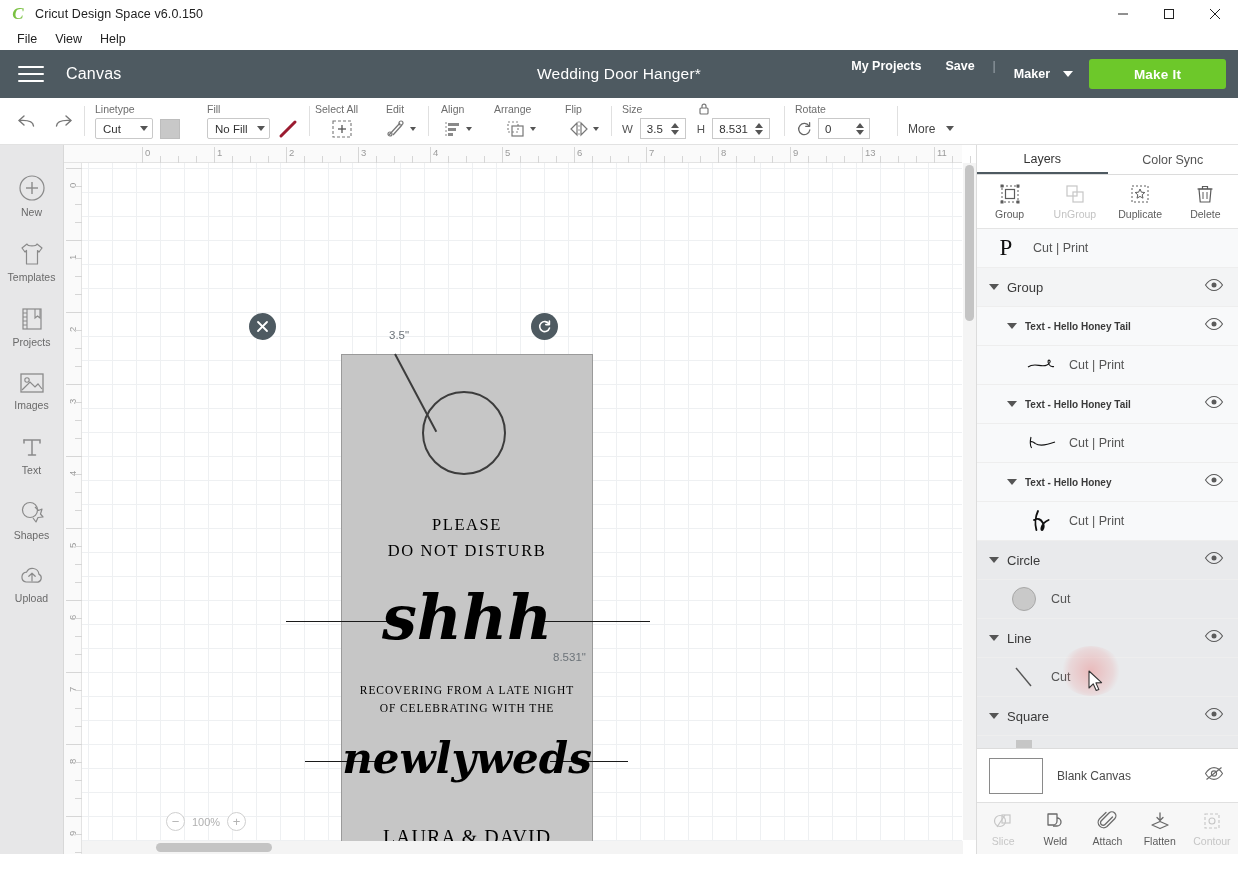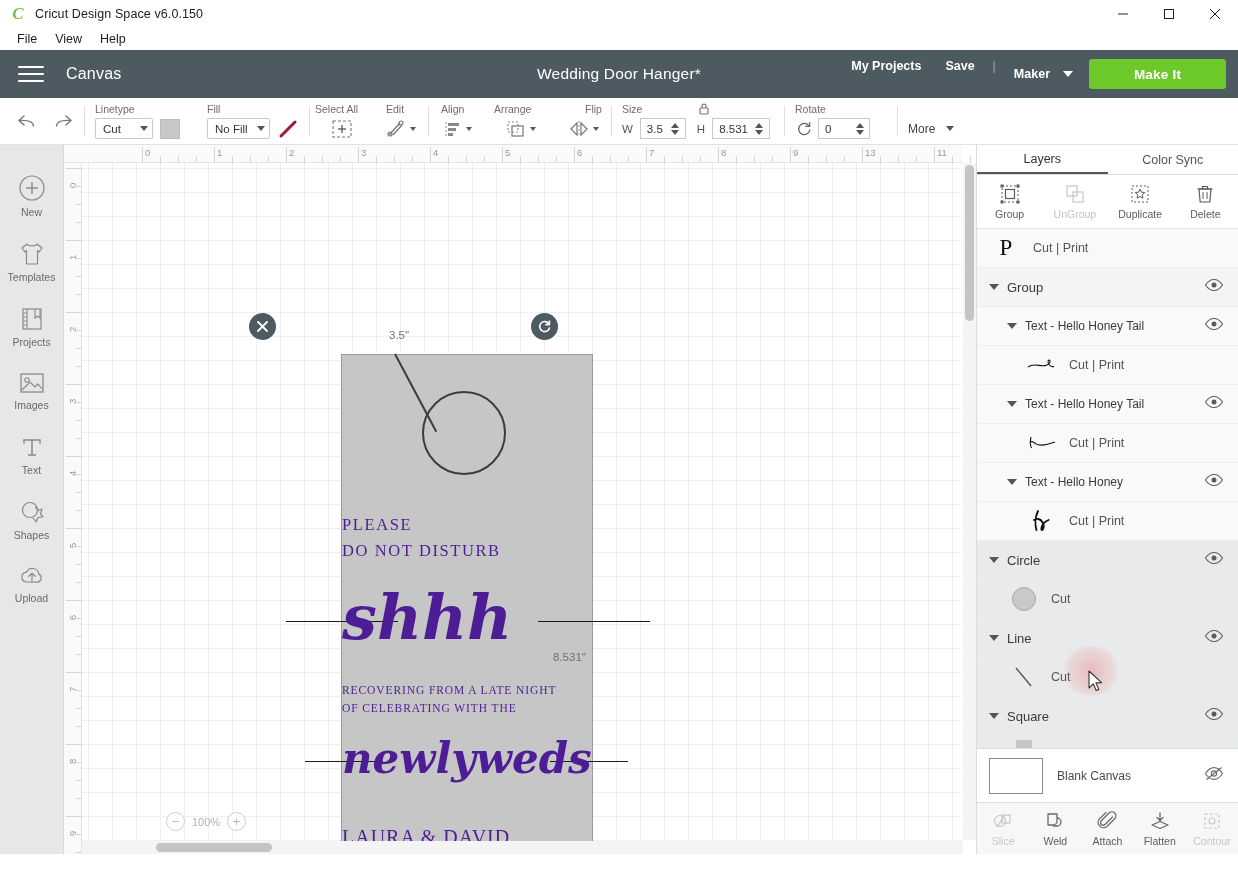--- a/index.html
+++ b/index.html
@@ -131,21 +131,21 @@
   
   .artboard {
     position: absolute; left: 277px; top: 209px; width: 252px; height: 608px;
     background: #c6c6c6; border: 1px solid #9a9a9a; z-index: 8;
   }
   .ab-circle {
     position: absolute; left: 80px; top: 36px; width: 84px; height: 84px;
     border: 2px solid #3c3c3c; border-radius: 50%;
   }
   .ab-line { position: absolute; left: 52px; top: -1px; width: 2px; height: 88px; background: #3c3c3c; transform: rotate(-28deg); transform-origin: top center; }
-  .ab-txt { position: absolute; width: 100%; text-align: left; color: #4c1d95; }
+  .ab-txt { position: absolute; width: 100%; text-align: center; color: #000000; }
   .serif-cap {
     font-family: "Liberation Serif", serif; letter-spacing: 1.6px;
   }
   .script {
     font-family: "DejaVu Serif", serif; font-style: italic; font-weight: bold;
   }
   .swash { position: absolute; height: 1px; background: #1a1a1a; }
 
   
   .handle {
@@ -175,21 +175,21 @@
   .rp-act { flex:1; display:flex;flex-direction:column;align-items:center;justify-content:center;gap:3px; cursor:pointer;}
   .rp-act .lbl { font-size: 10.5px; color: #5c5c5c; }
   .rp-act.disabled .lbl { color: #c3c3c3; }
   .layers { flex: 1; overflow: hidden; position: relative; }
   .lrow { display: flex; align-items: center; height: 39px; padding: 0 12px; border-bottom: 1px solid #eee; position: relative; cursor: pointer;}
   .lrow.grp { background: #f3f4f5; }
   .lrow.child { background: #f8f9fa; }
   .lrow.shade { background: #e9eaec; }
   .tri { width:0;height:0;border-left:5px solid transparent;border-right:5px solid transparent;border-top:6px solid #555; margin-right: 8px;}
   .lname { font-size: 13px; color: #3a3a3a; }
-  .lname.sub { font-size: 12px; }
+  .lname.sub { font-size: 10px; font-weight: bold; }
   .lcut { font-size: 12.5px; color: #555; }
   .eye { position: absolute; right: 14px; }
   .blank-row { display:flex; align-items:center; height: 54px; padding: 0 12px; border-top: 1px solid #dcdcdc; background:#fff; position:relative;}
   .blank-sw { width: 54px; height: 36px; border: 1px solid #8a8a8a; background: #fff; }
   .blank-lbl { font-size: 12px; color: #4a4a4a; margin-left: 14px; }
   .rp-bottom { height: 52px; display: flex; border-top: 1px solid #e0e0e0; background: #f7f7f7; }
   .rb-item { flex:1; display:flex;flex-direction:column;align-items:center;justify-content:center;gap:3px; cursor:pointer;}
   .rb-item .lbl { font-size: 10.5px; color: #5c5c5c; }
   .rb-item.disabled .lbl { color: #c6c6c6; }
   .lsb { position:absolute; right:0; top:0; bottom:0; width: 12px; background:#f1f1f1;}
@@ -357,21 +357,21 @@
         <svg width="22" height="20" viewBox="0 0 22 20">
             <rect x="3" y="3" width="10" height="10" fill="none" stroke="#888" stroke-width="1.2" stroke-dasharray="2 2"></rect>
             <rect x="7" y="7" width="11" height="10" fill="none" stroke="#777" stroke-width="1.2"></rect>
           </svg>
         <span class="mini-caret"></span>
       </span>
     </div>
   </div>
 
   <div class="tb-group" style="width:56px;justify-content:center;">
-    <div class="tb-label" style="left:30px;">Flip</div>
+    <div class="tb-label" style="left:10px;">Flip</div>
     <div class="ctl-row">
       <span class="icon-btn">
         <svg width="22" height="20" viewBox="0 0 22 20">
             <line x1="11" y1="2" x2="11" y2="18" stroke="#999" stroke-width="1" stroke-dasharray="2 2"></line>
             <path d="M9 4 L3 10 L9 16 Z" fill="none" stroke="#777" stroke-width="1.2"></path>
             <path d="M13 4 L19 10 L13 16 Z" fill="none" stroke="#777" stroke-width="1.2"></path>
           </svg>
         <span class="mini-caret"></span>
       </span>
     </div>

